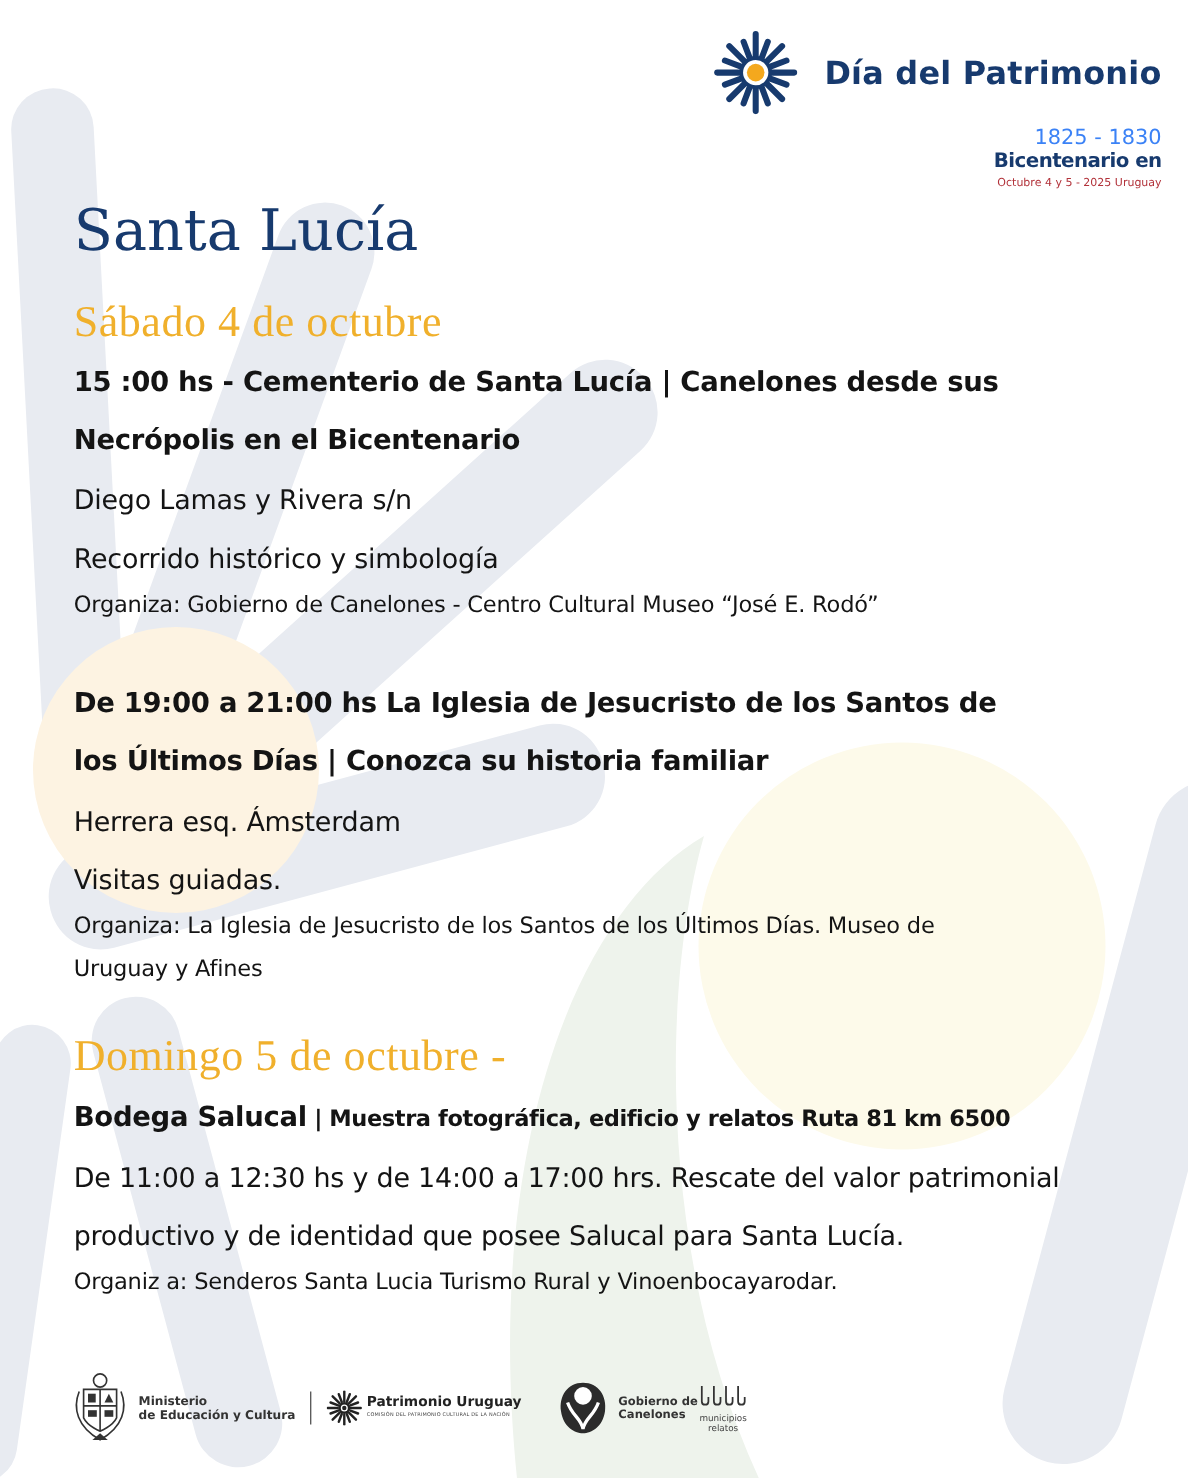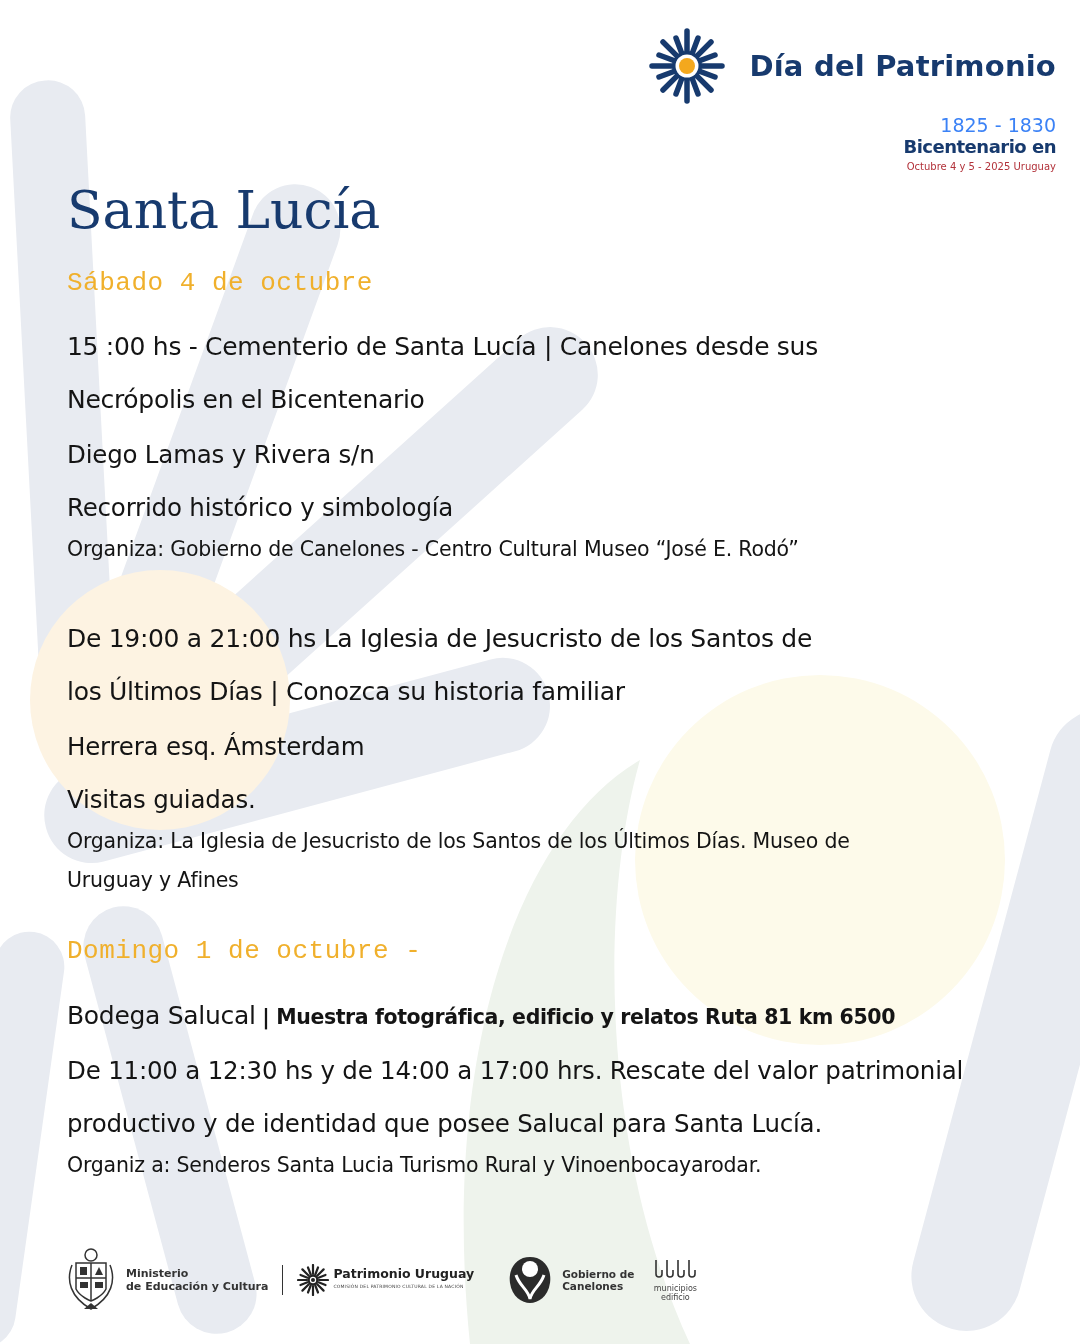--- a/index.html
+++ b/index.html
@@ -14,26 +14,26 @@
 
   
   .logo { position: absolute; right: 24px; top: 28px; text-align: right; }
   .logo-row { display: flex; align-items: center; justify-content: flex-end; gap: 24px; }
   .logo-title { font-family: "DejaVu Sans", sans-serif; font-weight: bold; font-size: 29px; color: #173a6e; letter-spacing: 0.2px; }
   .logo-years { font-family: "DejaVu Sans", sans-serif; font-size: 19px; color: #3b82f6; margin-top: 10px; }
   .logo-bicent { font-family: "DejaVu Sans", sans-serif; font-weight: bold; font-size: 18px; line-height: 21px; color: #173a6e; letter-spacing: -0.5px; }
   .logo-date { font-family: "DejaVu Sans", sans-serif; font-size: 10px; color: #b2323a; margin-top: 4px; }
 
   .title { position: absolute; left: 67px; top: 180px; font-family: "DejaVu Serif", serif; font-size: 52px; color: #173a6e; margin: 0; font-weight: normal; }
-  .day { position: absolute; left: 67px; font-family: Liberation Mono, monospace; font-size: 26px; color: #f0b02c; margin: 0; font-weight: normal; letter-spacing: 0.5px; }
+  .day { position: absolute; left: 67px; font-family: Liberation Serif, serif; font-size: 40px; color: #f0b02c; margin: 0; font-weight: normal; letter-spacing: 0.5px; }
   .day1 { top: 268px; }
   .day2 { top: 936px; }
 
   .line { position: absolute; left: 67px; white-space: nowrap; }
-  .b { font-family: "DejaVu Sans", sans-serif; font-weight: normal; font-size: 25px; letter-spacing: -0.3px; }
+  .b { font-family: "DejaVu Sans", sans-serif; font-weight: bold; font-size: 25px; letter-spacing: -0.3px; }
   .r { font-family: "DejaVu Sans", sans-serif; font-size: 24.5px; letter-spacing: -0.2px; }
   .s { font-family: "DejaVu Sans", sans-serif; font-size: 20.5px; letter-spacing: -0.2px; }
   .bsm { font-family: "DejaVu Sans", sans-serif; font-weight: bold; font-size: 20.5px; letter-spacing: -0.4px; }
 
   
   .footer { position: absolute; left: 64px; top: 1244px; display: flex; align-items: center; height: 72px; }
   .f-text { font-family: "DejaVu Sans", sans-serif; font-weight: bold; color: #333; }
   .f-mec { font-size: 11px; line-height: 13px; margin-left: 8px; }
   .f-sep { width: 1px; height: 30px; background: #333; margin: 0 14px; }
   .f-pu { font-size: 12.5px; color: #222; line-height: 13px; }
@@ -110,21 +110,21 @@
 
   <div>
     <div class="line b" style="top:624px">De 19:00 a 21:00 hs La Iglesia de Jesucristo de los Santos de</div>
     <div class="line b" style="top:677px">los Últimos Días | Conozca su historia familiar</div>
     <div class="line r" style="top:732px">Herrera esq. Ámsterdam</div>
     <div class="line r" style="top:785px">Visitas guiadas.</div>
     <div class="line s" style="top:829px">Organiza: La Iglesia de Jesucristo de los Santos de los Últimos Días. Museo de</div>
     <div class="line s" style="top:868px">Uruguay y Afines</div>
   </div>
 
-  <h2 class="day day2">Domingo 1 de octubre  -</h2>
+  <h2 class="day day2">Domingo 5 de octubre  -</h2>
 
   <div>
     <div class="line" style="top:1001px">
       <span class="b">Bodega Salucal</span><span class="bsm"> | Muestra fotográfica, edificio y relatos Ruta 81 km 6500</span>
     </div>
     <div class="line r" style="top:1056px">De 11:00 a 12:30 hs y de 14:00 a 17:00 hrs. Rescate del valor patrimonial</div>
     <div class="line r" style="top:1109px">productivo y de identidad que posee Salucal para Santa Lucía.</div>
     <div class="line s" style="top:1153px">Organiz a: Senderos Santa Lucia Turismo Rural y Vinoenbocayarodar.</div>
   </div>
 
@@ -177,27 +177,27 @@
     </div>
     <svg style="margin-left:34px" width="44" height="50" viewBox="0 0 44 50">
       <path d="M22 2 C 8 2, 0 14, 2 28 C 4 42, 14 48, 22 48 C 30 48, 40 42, 42 28 C 44 14, 36 2, 22 2 Z" fill="#2b2b2b"></path>
       <circle cx="22" cy="14" r="8" fill="#fff"></circle>
       <path d="M8 20 C 12 32, 20 34, 22 44 C 24 34, 32 32, 36 20" fill="none" stroke="#fff" stroke-width="3"></path>
     </svg>
     <div class="f-text f-gc">
       <div>Gobierno de</div>
       <div>Canelones</div>
     </div>
-    <div style="margin-left:18px">
+    <div style="">
       <svg width="46" height="22" viewBox="0 0 46 22">
         <g fill="none" stroke="#333" stroke-width="1.6">
           <path d="M4 2 L 4 16 C 4 20, 10 20, 10 16 L 10 12"></path>
           <path d="M15 2 L 15 16 C 15 20, 21 20, 21 16 L 21 12"></path>
           <path d="M26 2 L 26 16 C 26 20, 32 20, 32 16 L 32 12"></path>
           <path d="M37 2 L 37 16 C 37 20, 43 20, 43 16 L 43 12"></path>
         </g>
       </svg>
       <div class="f-mc">municipios</div>
-      <div class="f-mc">edificio</div>
+      <div class="f-mc">relatos</div>
     </div>
   </div>
 
 </div>
 
 </body></html>

